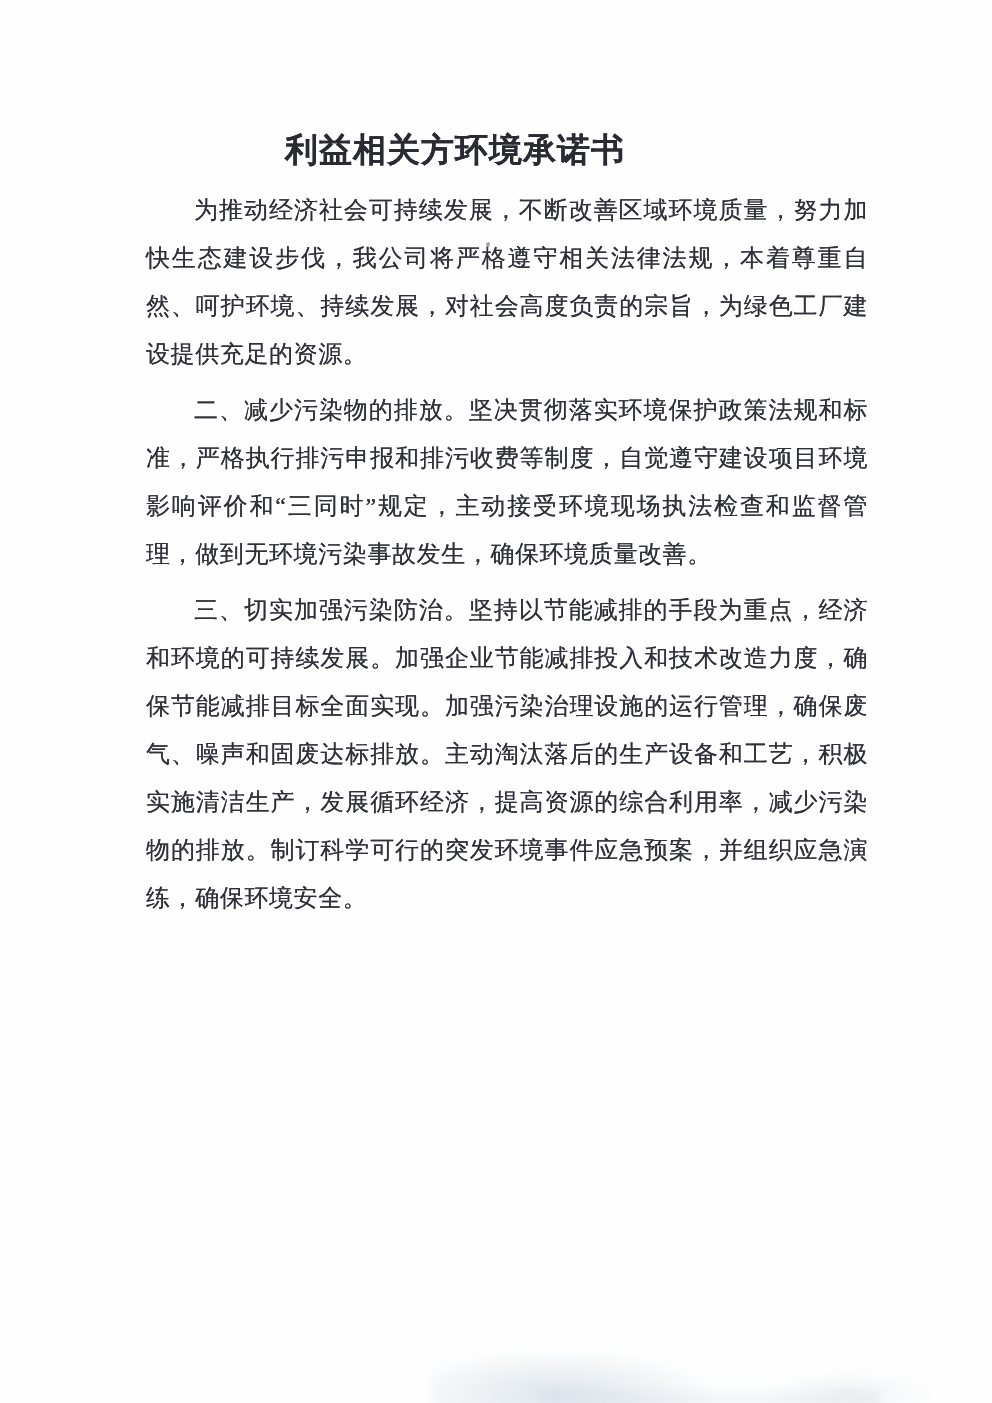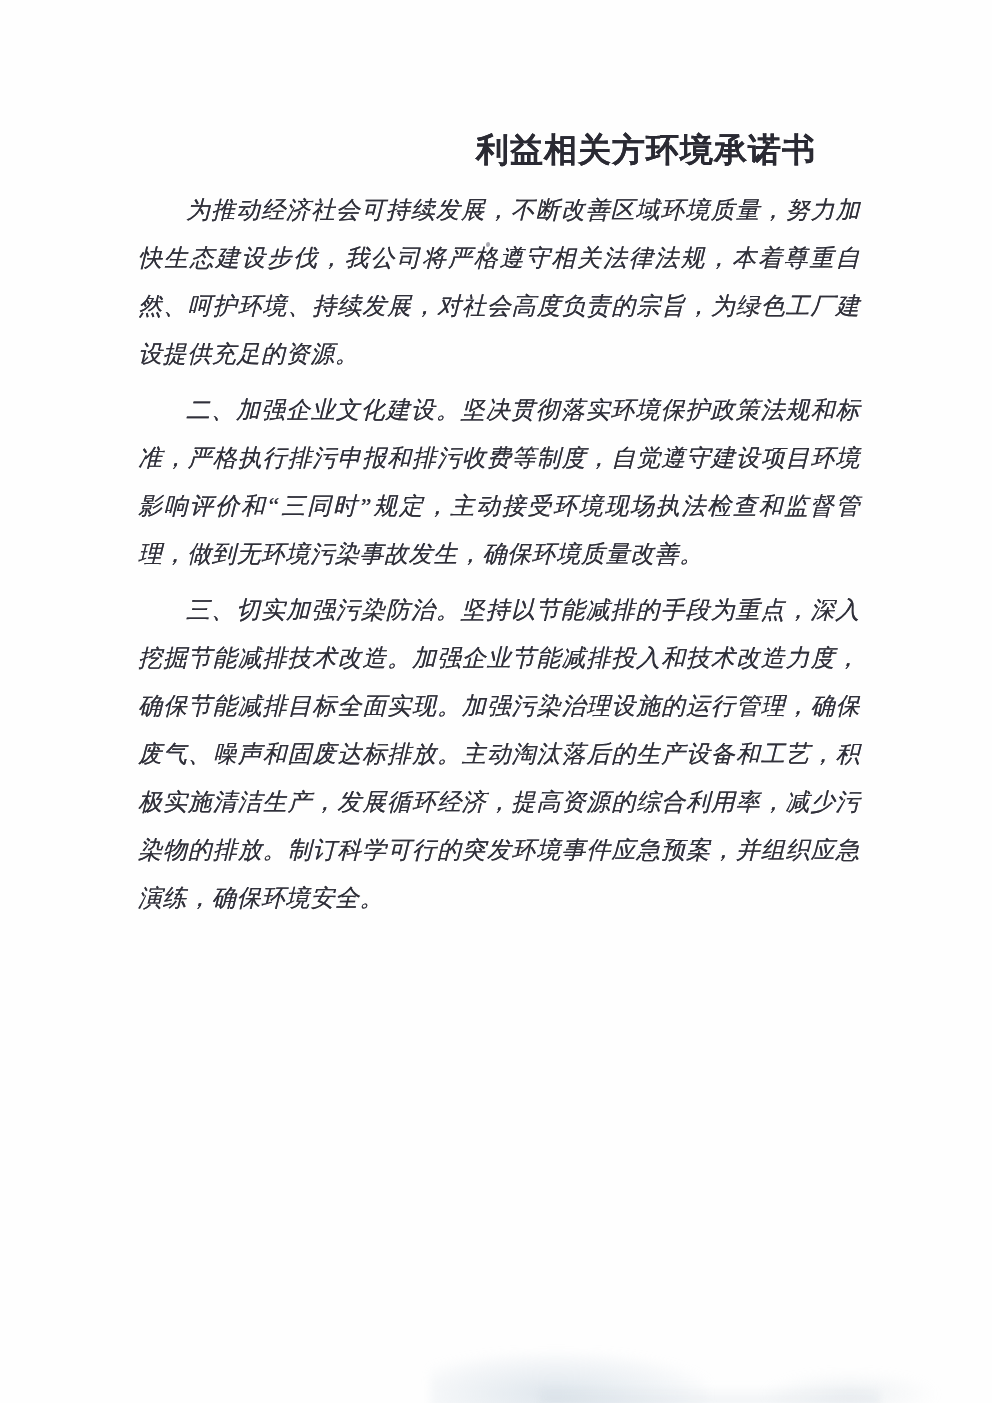--- a/index.html
+++ b/index.html
@@ -15,35 +15,34 @@
     background: #fefefe;
     overflow: hidden;
     font-family: "Liberation Serif", "DejaVu Serif", serif;
     color: #30303a;
   }
   .doc-title {
     position: absolute;
     top: 106px;
     left: 94px;
     width: 722px;
-    text-align: right;
+    text-align: center;
     font-family: "Liberation Sans", "DejaVu Sans", sans-serif;
     font-weight: 700;
     font-size: 33px;
     line-height: 44px;
     letter-spacing: 1px;
     color: #2a2a33;
     text-shadow: 0 0 0.5px #2a2a33;
   }
   .doc-body {
     position: absolute;
     top: 186px;
-    left: 138px;
+    left: 146px;
     width: 722px;
-    font-style: italic;
   }
   .doc-body p {
     margin: 0 0 8px 0;
     font-size: 24px;
     line-height: 48px;
     text-align: justify;
     text-indent: 2em;
     letter-spacing: 0.6px;
     color: #30303a;
     text-shadow: 0 0 0.6px rgba(48, 48, 58, 0.85);
@@ -89,22 +88,22 @@
 </style>
 </head>
 <body>
 
 <div class="page">
 
   <h1 class="doc-title">利益相关方环境承诺书</h1>
 
   <div class="doc-body">
     <p>为推动经济社会可持续发展，不断改善区域环境质量，努力加快生态建设步伐，我公司将严格遵守相关法律法规，本着尊重自然、呵护环境、持续发展，对社会高度负责的宗旨，为绿色工厂建设提供充足的资源。</p>
-    <p>二、加强企业文化建设。坚决贯彻落实环境保护政策法规和标准，严格执行排污申报和排污收费等制度，自觉遵守建设项目环境影响评价和“三同时”规定，主动接受环境现场执法检查和监督管理，做到无环境污染事故发生，确保环境质量改善。</p>
-    <p>三、切实加强污染防治。坚持以节能减排的手段为重点，深入挖掘节能减排技术改造。加强企业节能减排投入和技术改造力度，确保节能减排目标全面实现。加强污染治理设施的运行管理，确保废气、噪声和固废达标排放。主动淘汰落后的生产设备和工艺，积极实施清洁生产，发展循环经济，提高资源的综合利用率，减少污染物的排放。制订科学可行的突发环境事件应急预案，并组织应急演练，确保环境安全。</p>
+    <p>二、减少污染物的排放。坚决贯彻落实环境保护政策法规和标准，严格执行排污申报和排污收费等制度，自觉遵守建设项目环境影响评价和“三同时”规定，主动接受环境现场执法检查和监督管理，做到无环境污染事故发生，确保环境质量改善。</p>
+    <p>三、切实加强污染防治。坚持以节能减排的手段为重点，经济和环境的可持续发展。加强企业节能减排投入和技术改造力度，确保节能减排目标全面实现。加强污染治理设施的运行管理，确保废气、噪声和固废达标排放。主动淘汰落后的生产设备和工艺，积极实施清洁生产，发展循环经济，提高资源的综合利用率，减少污染物的排放。制订科学可行的突发环境事件应急预案，并组织应急演练，确保环境安全。</p>
   </div>
 
   <div class="speck"></div>
   <div class="smudge-1"></div>
   <div class="smudge-2"></div>
   <div class="smudge-3"></div>
 
 </div>
 
 </body></html>

